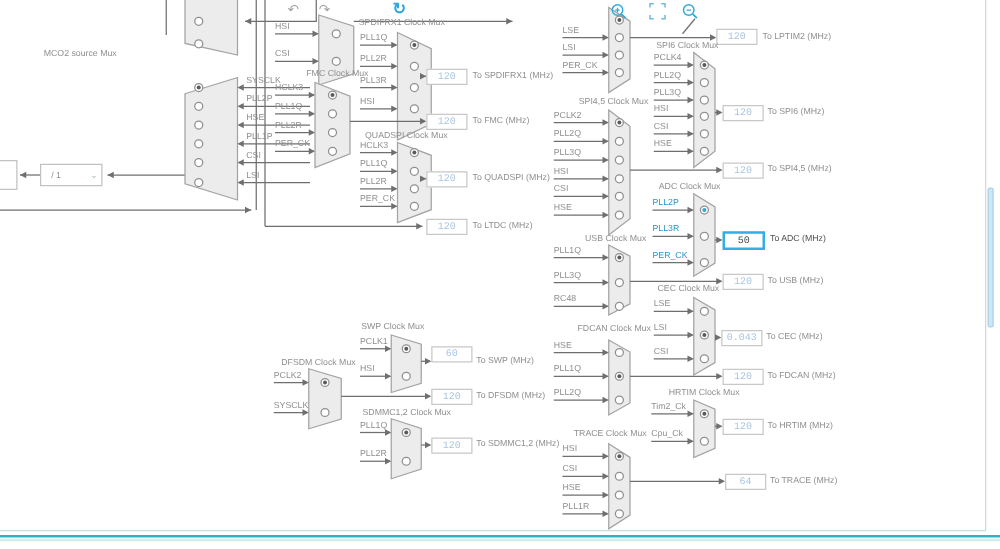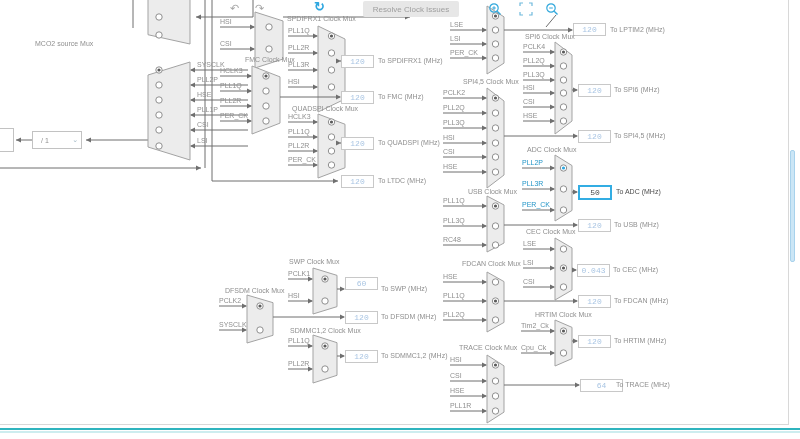--- a/index.html
+++ b/index.html
@@ -295,21 +295,20 @@
       <circle cx="495.5" cy="411" r="3.2" fill="#fff" stroke="#8F8F8F" stroke-width="1"></circle>
       <polyline points="450,411 486,411" fill="none" stroke="#6F6F6F" stroke-width="1"></polyline>
       <polygon points="487,411 482,408.4 482,413.6" fill="#6F6F6F"></polygon>
       <polyline points="504,385 579,385" fill="none" stroke="#6F6F6F" stroke-width="1"></polyline>
       <polygon points="580,385 575,382.4 575,387.6" fill="#6F6F6F"></polygon>
     </svg>
 
   <button class="tool" style="left:230px;top:1px;">↶</button>
   <button class="tool" style="left:255px;top:1px;">↷</button>
   <button class="tool blue" style="left:314px;top:0px;">↻</button>
-  <button id="resolve-btn">Resolve Clock Issues</button>
 
   <span class="iconbtn" style="left:488px;top:2px;">
     <svg width="14" height="14" viewBox="0 0 14 14">
       <circle cx="6" cy="6" r="4.2" fill="none" stroke="#31A8DC" stroke-width="1.2"></circle>
       <line x1="9.2" y1="9.2" x2="12.5" y2="12.5" stroke="#31A8DC" stroke-width="1.4"></line>
       <line x1="4.2" y1="6" x2="7.8" y2="6" stroke="#31A8DC" stroke-width="1"></line>
       <line x1="6" y1="4.2" x2="6" y2="7.8" stroke="#31A8DC" stroke-width="1"></line>
     </svg>
   </span>
   <span class="iconbtn" style="left:519px;top:2px;">
@@ -463,17 +462,17 @@
     <div class="lbl" style="left: 535px; top: 311px;">HRTIM Clock Mux</div>
     <div class="vbox" style="left: 578px; top: 335px; width: 33px; height: 13px;">
       <div class="val">120</div>
     </div>
     <div class="lbl" style="left: 614px; top: 337px;">To HRTIM (MHz)</div>
     <div class="lbl" style="left: 450px; top: 356px;">HSI</div>
     <div class="lbl" style="left: 450px; top: 372px;">CSI</div>
     <div class="lbl" style="left: 450px; top: 387px;">HSE</div>
     <div class="lbl" style="left: 450px; top: 402px;">PLL1R</div>
     <div class="lbl" style="left: 459px; top: 344px;">TRACE Clock Mux</div>
-    <div class="vbox" style="left: 580px; top: 379px; width: 43px; height: 13px;">
+    <div class="vbox" style="left: 580px; top: 379px; width: 33px; height: 13px;">
       <div class="val">64</div>
     </div>
     <div class="lbl" style="left: 616px; top: 381px;">To TRACE (MHz)</div>
   </div>
 
 </body></html>

